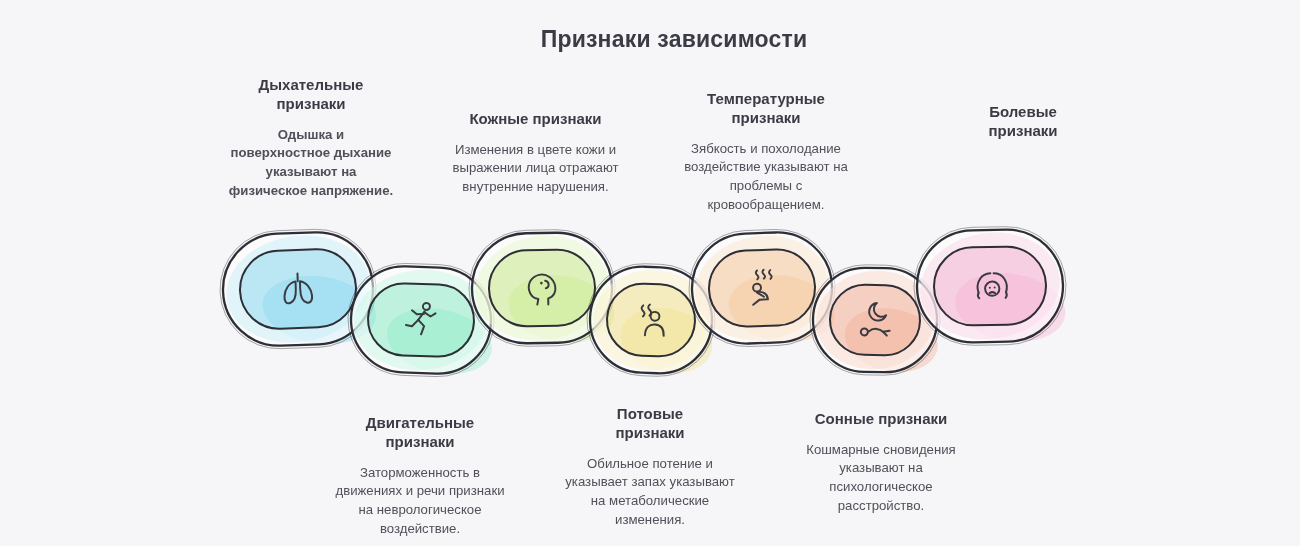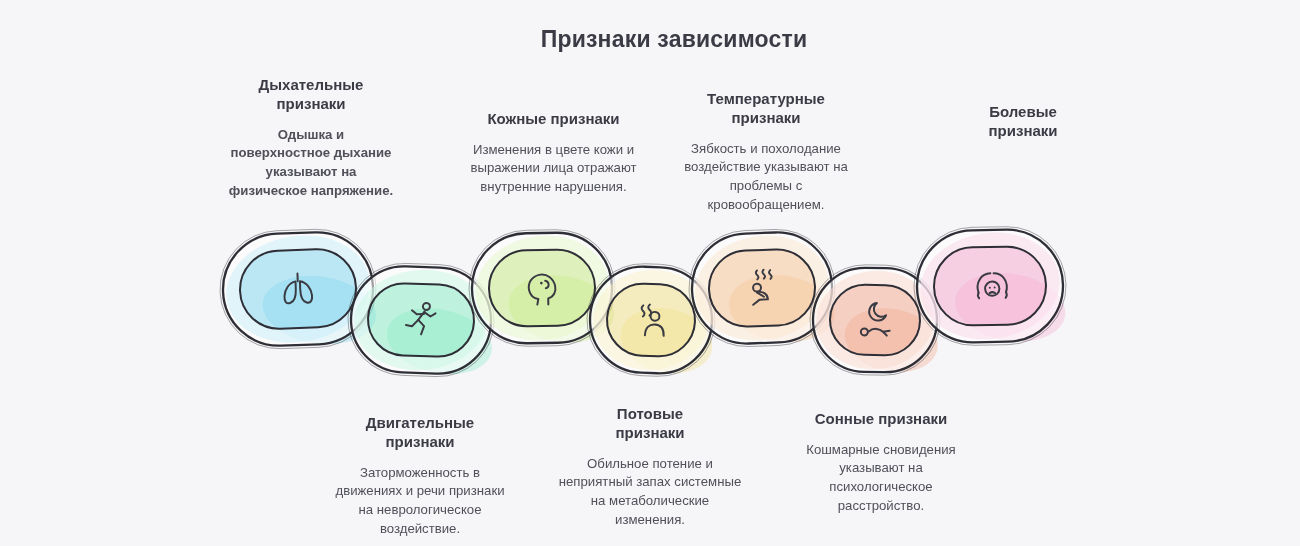--- a/index.html
+++ b/index.html
@@ -41,21 +41,21 @@
     line-height:1.25;
     margin:0 auto 12px auto;
   }
   .block p{
     font-size:13.2px;
     color:#50505a;
     line-height:1.42;
     margin:0 auto;
   }
   .b-respiratory{left:222px; top:76px;  width:178px;}
-  .b-skin       {left:448px; top:110px; width:175px;margin-left:18px;}
+  .b-skin       {left:448px; top:110px; width:175px;}
   .b-temperature{left:675px; top:90px;  width:182px;}
   .b-pain       {left:912px; top:103px; width:180px;margin-left:21px;}
   .b-motor      {left:330px; top:406px; width:180px;}
   .b-sweat      {left:558px; top:405px; width:184px;}
   .b-sleep      {left:788px; top:410px; width:186px;}
   .b-respiratory h3{max-width:122px;}
   .b-temperature h3{max-width:136px;}
   .b-pain h3{max-width:96px;}
   .b-motor h3{max-width:126px;margin-top:8px;}
   .b-sweat h3{max-width:96px;}
@@ -195,21 +195,21 @@
     <h3>Болевые признаки</h3>
   </div>
 
   <div class="block b-motor">
     <h3>Двигательные признаки</h3>
     <p>Заторможенность в движениях и речи признаки на неврологическое воздействие.</p>
   </div>
 
   <div class="block b-sweat">
     <h3>Потовые признаки</h3>
-    <p>Обильное потение и неприятный запах системные на метаболические изменения.</p>
+    <p>Обильное потение и указывает запах указывают на метаболические изменения.</p>
   </div>
 
   <div class="block b-sleep">
     <h3>Сонные признаки</h3>
     <p>Кошмарные сновидения указывают на психологическое расстройство.</p>
   </div>
 
 </div>
 
 </body></html>

